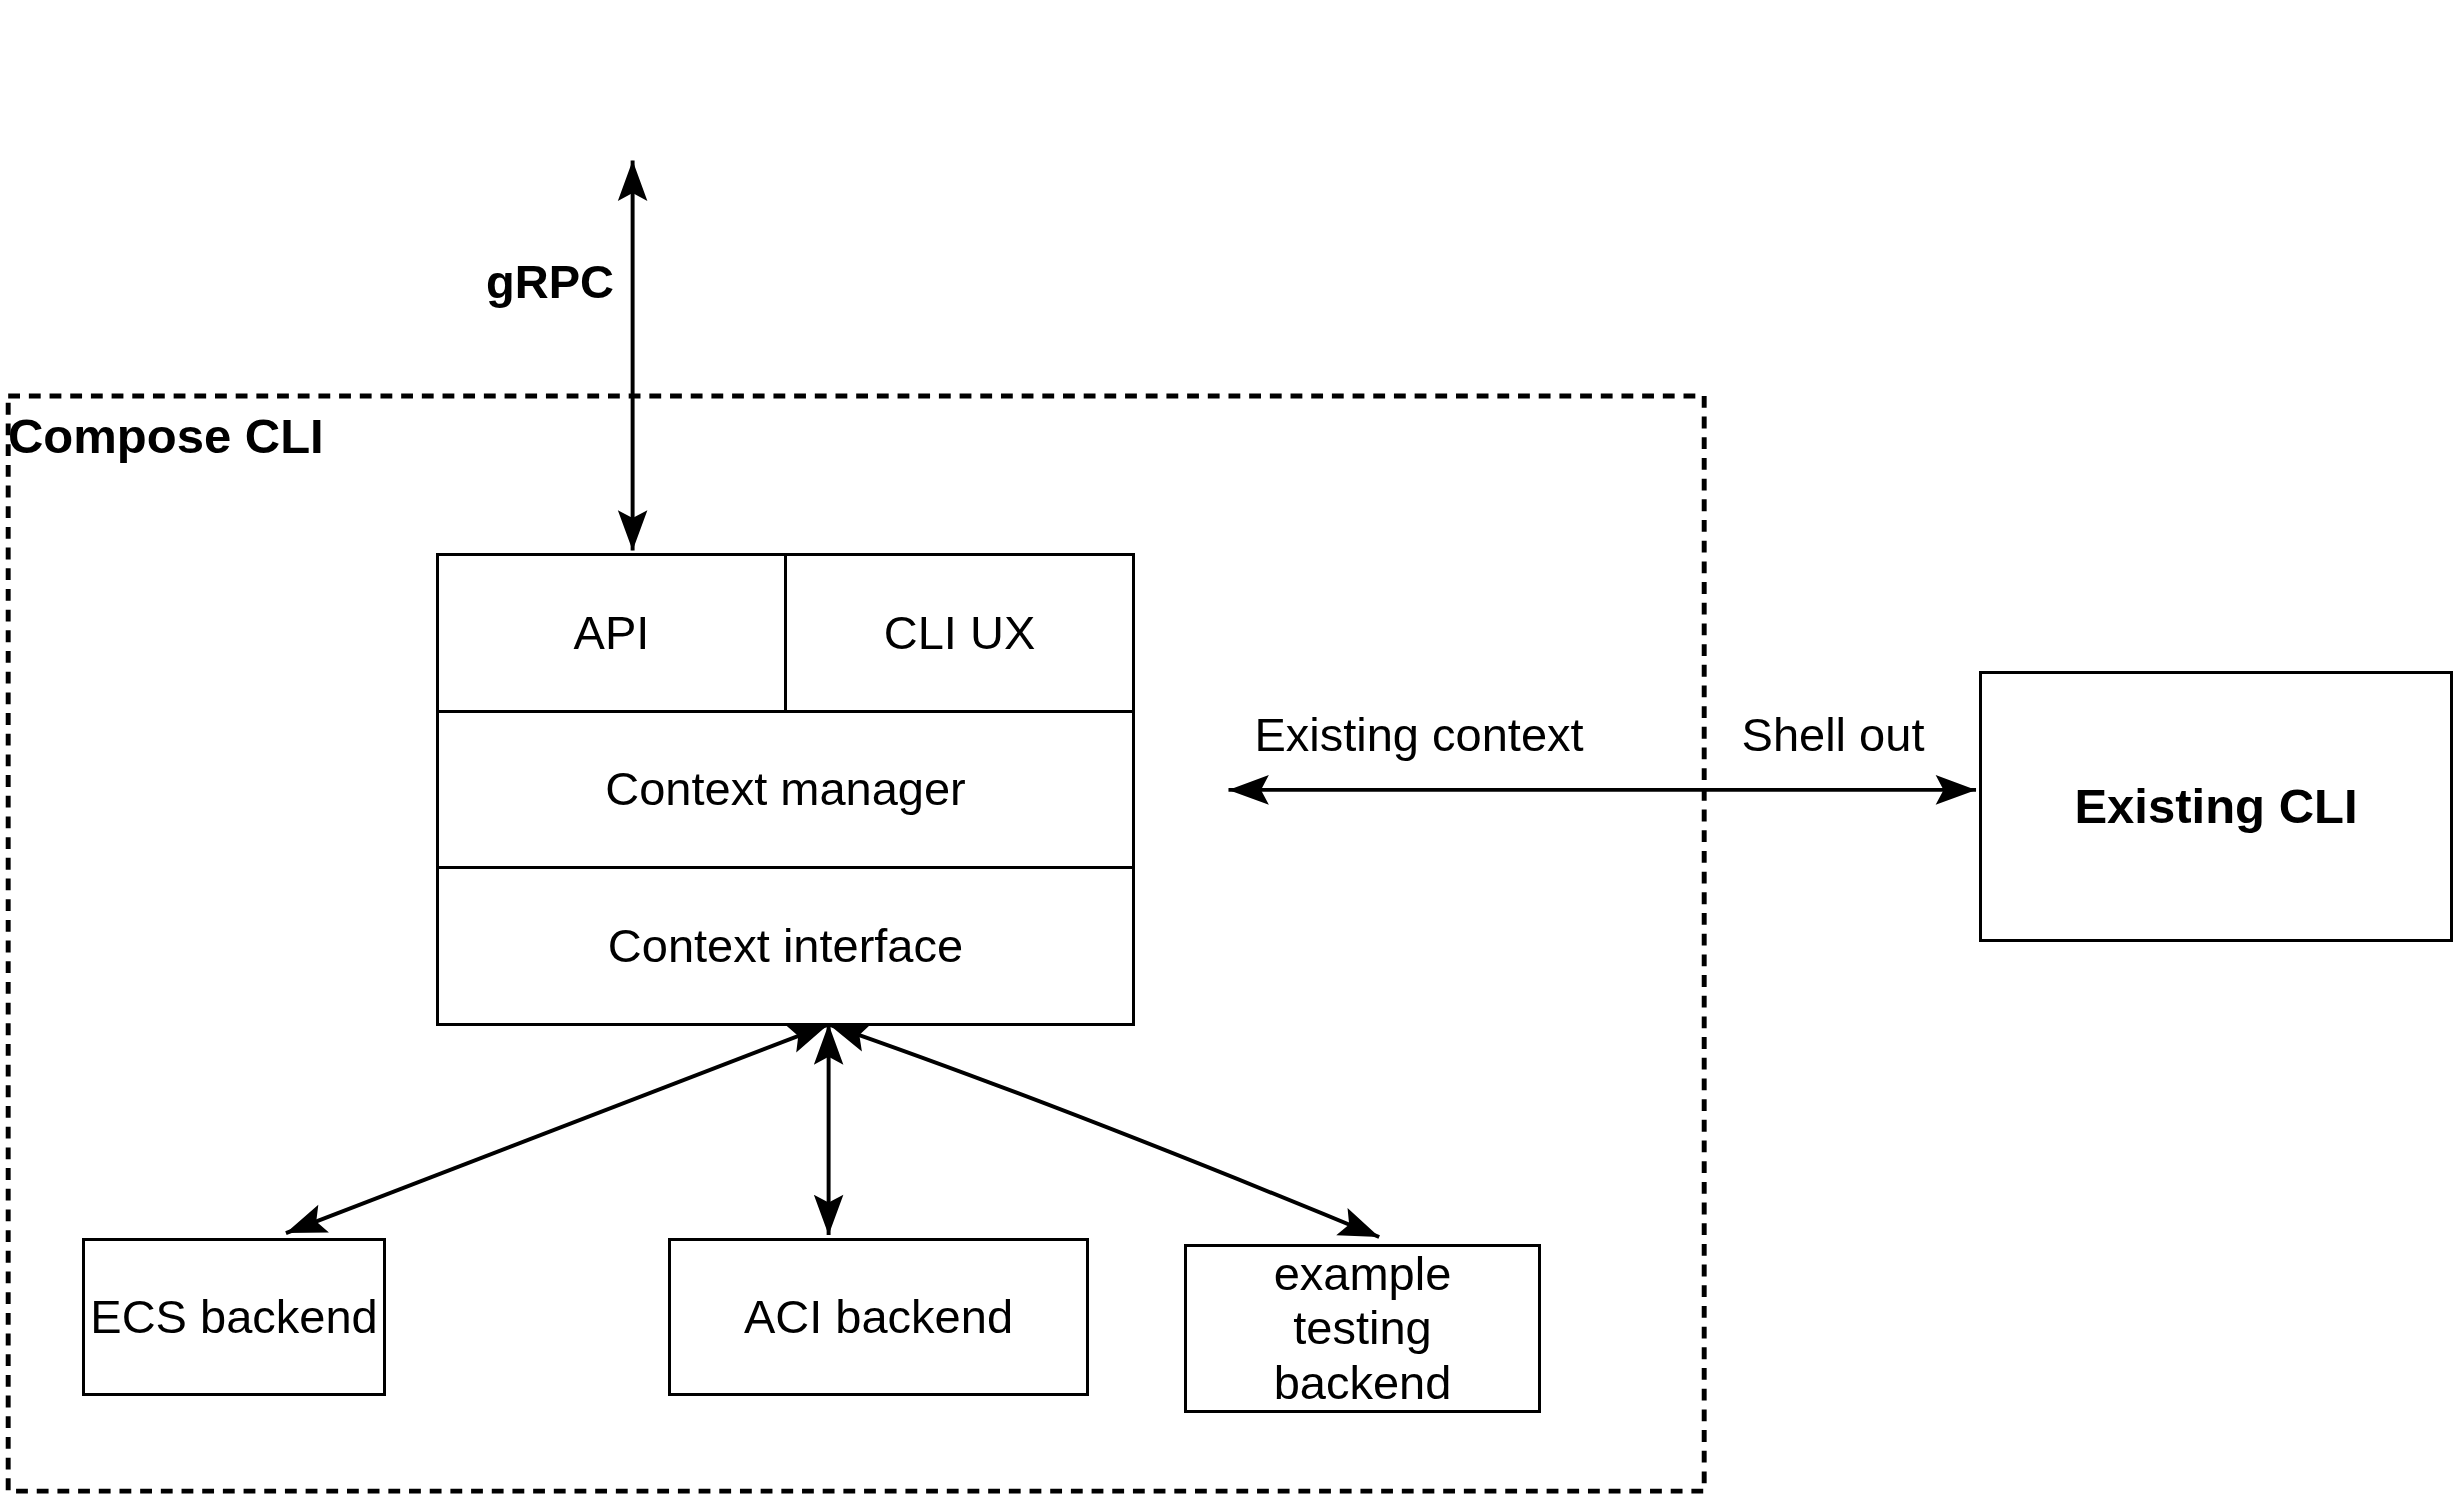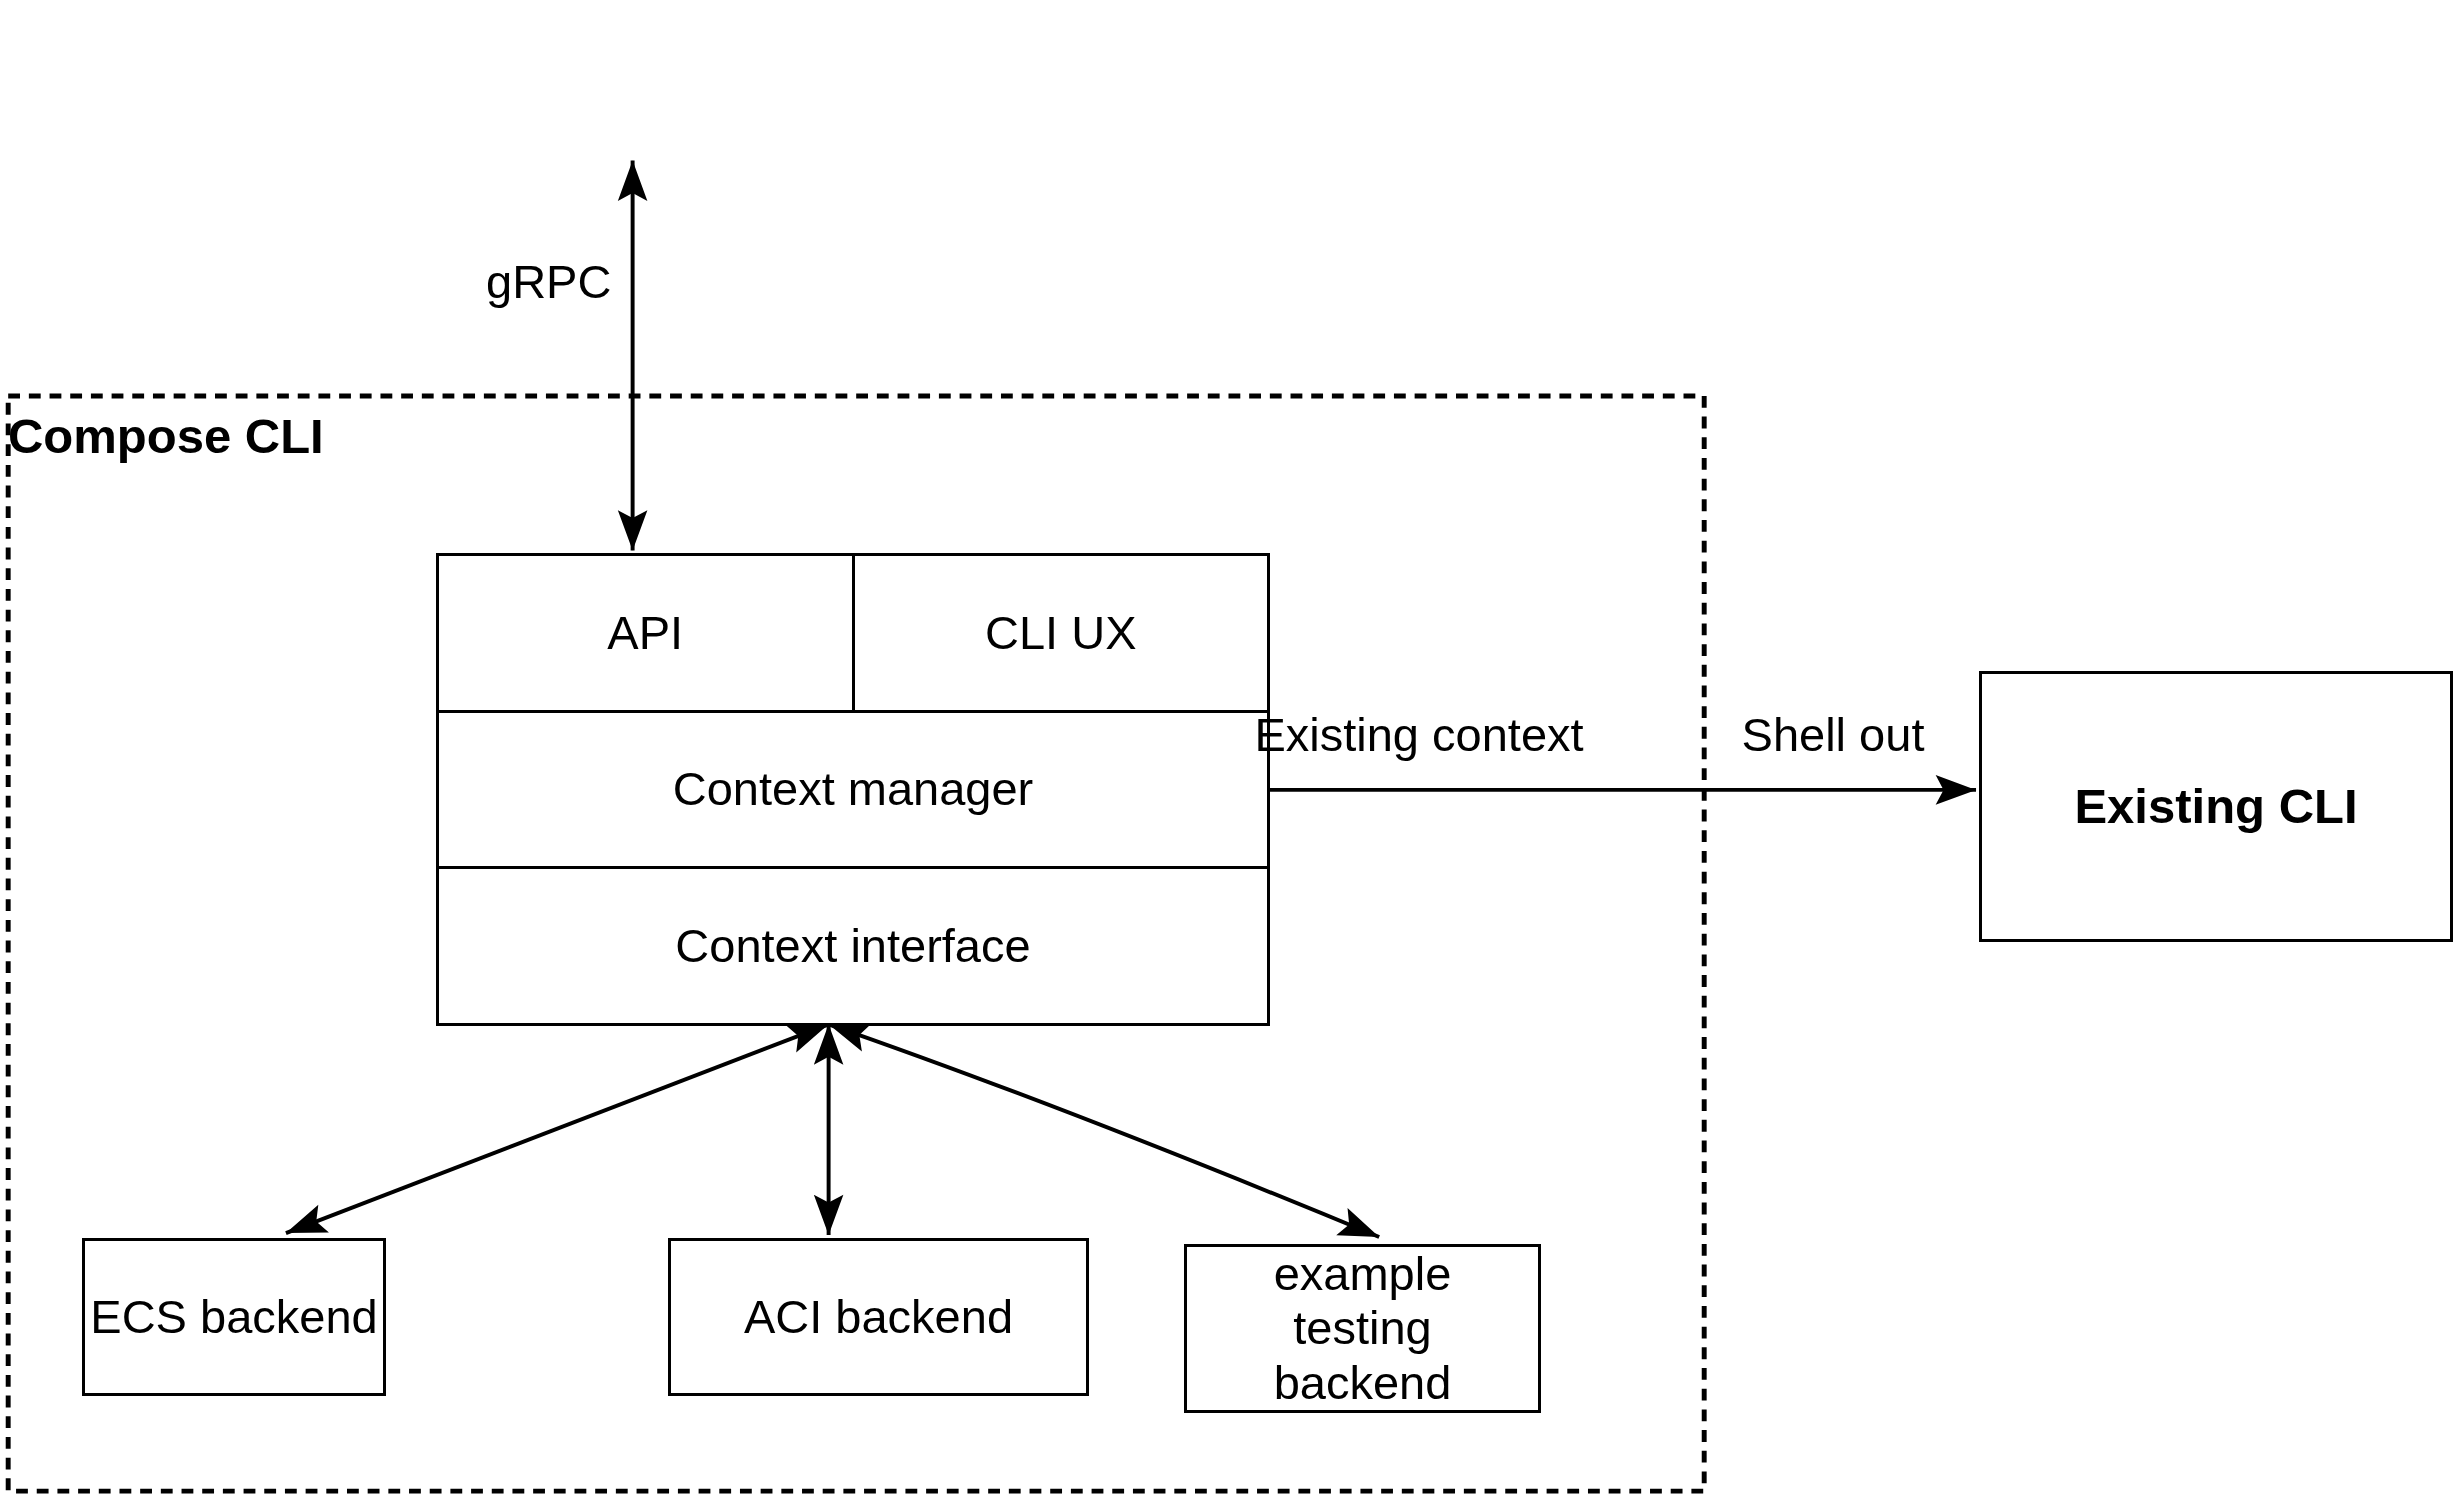--- a/index.html
+++ b/index.html
@@ -26,21 +26,21 @@
     align-items: center;
     justify-content: center;
     text-align: center;
     font-size: 47px;
     line-height: 1.15;
   }
   .bold { font-weight: bold; font-size: 49px; }
 
   
   .node-sdk       { left: 435px;  top: 3px;    width: 394px; height: 156px; }
-  .compound       { left: 436px;  top: 553px;  width: 834px; height: 473px;
+  .compound       { left: 436px;  top: 553px;  width: 699px; height: 473px;
                     display: flex; flex-direction: column;
                     align-items: stretch; justify-content: flex-start; }
   .existing-cli   { left: 1979px; top: 671px;  width: 474px; height: 271px; }
   .ecs-backend    { left: 82px;   top: 1238px; width: 304px; height: 158px; }
   .aci-backend    { left: 668px;  top: 1238px; width: 421px; height: 158px; }
   .example-backend{ left: 1184px; top: 1244px; width: 357px; height: 169px;
                     padding: 0 13px; }
 
   
   .compound .row {
@@ -129,18 +129,18 @@
   <div class="box ecs-backend">
     <span>ECS backend</span>
   </div>
   <div class="box aci-backend">
     <span>ACI backend</span>
   </div>
   <div class="box example-backend">
     <span>example testing backend</span>
   </div>
 
-  <div class="label" style="left:486px; top:254px;">gRPC</div>
+  <div class="label" style="left:486px; top:254px;font-weight:bold;">gRPC</div>
   <div class="label edge-label-center" style="left:1419px; top:707px;">Existing context</div>
   <div class="label edge-label-center" style="left:1833px; top:707px;">Shell out</div>
 
 </div>
 
 
 </body></html>

